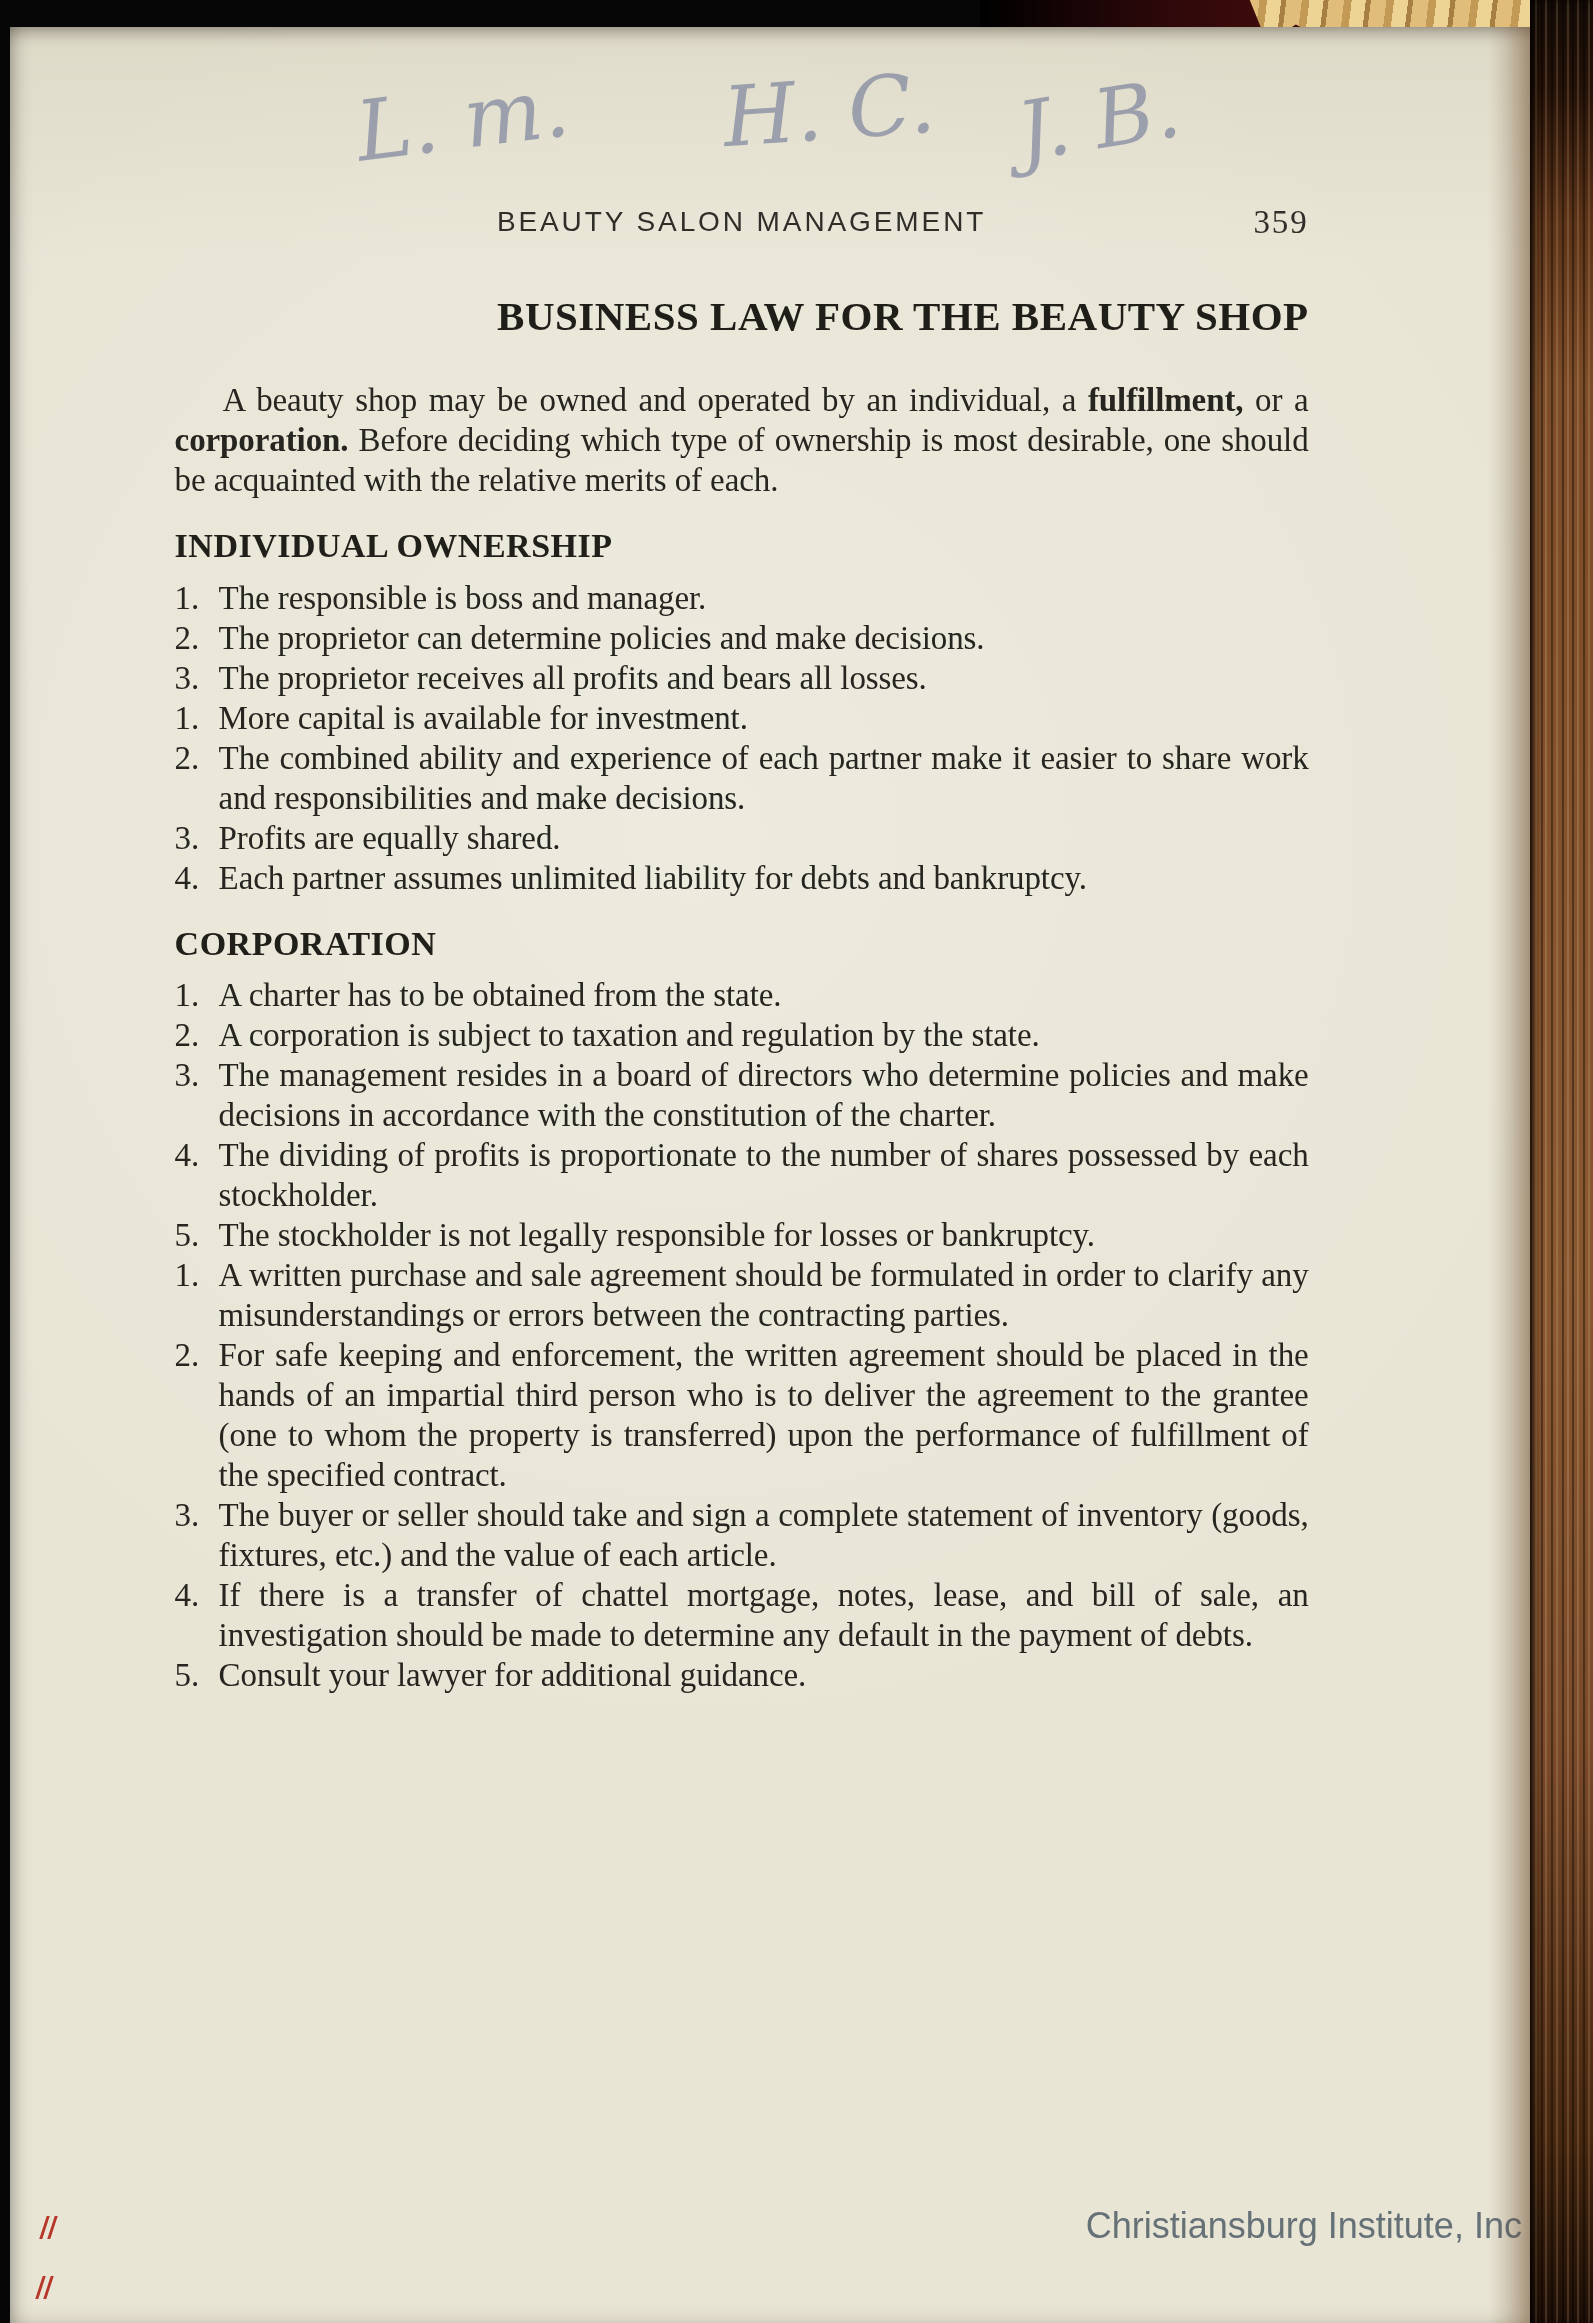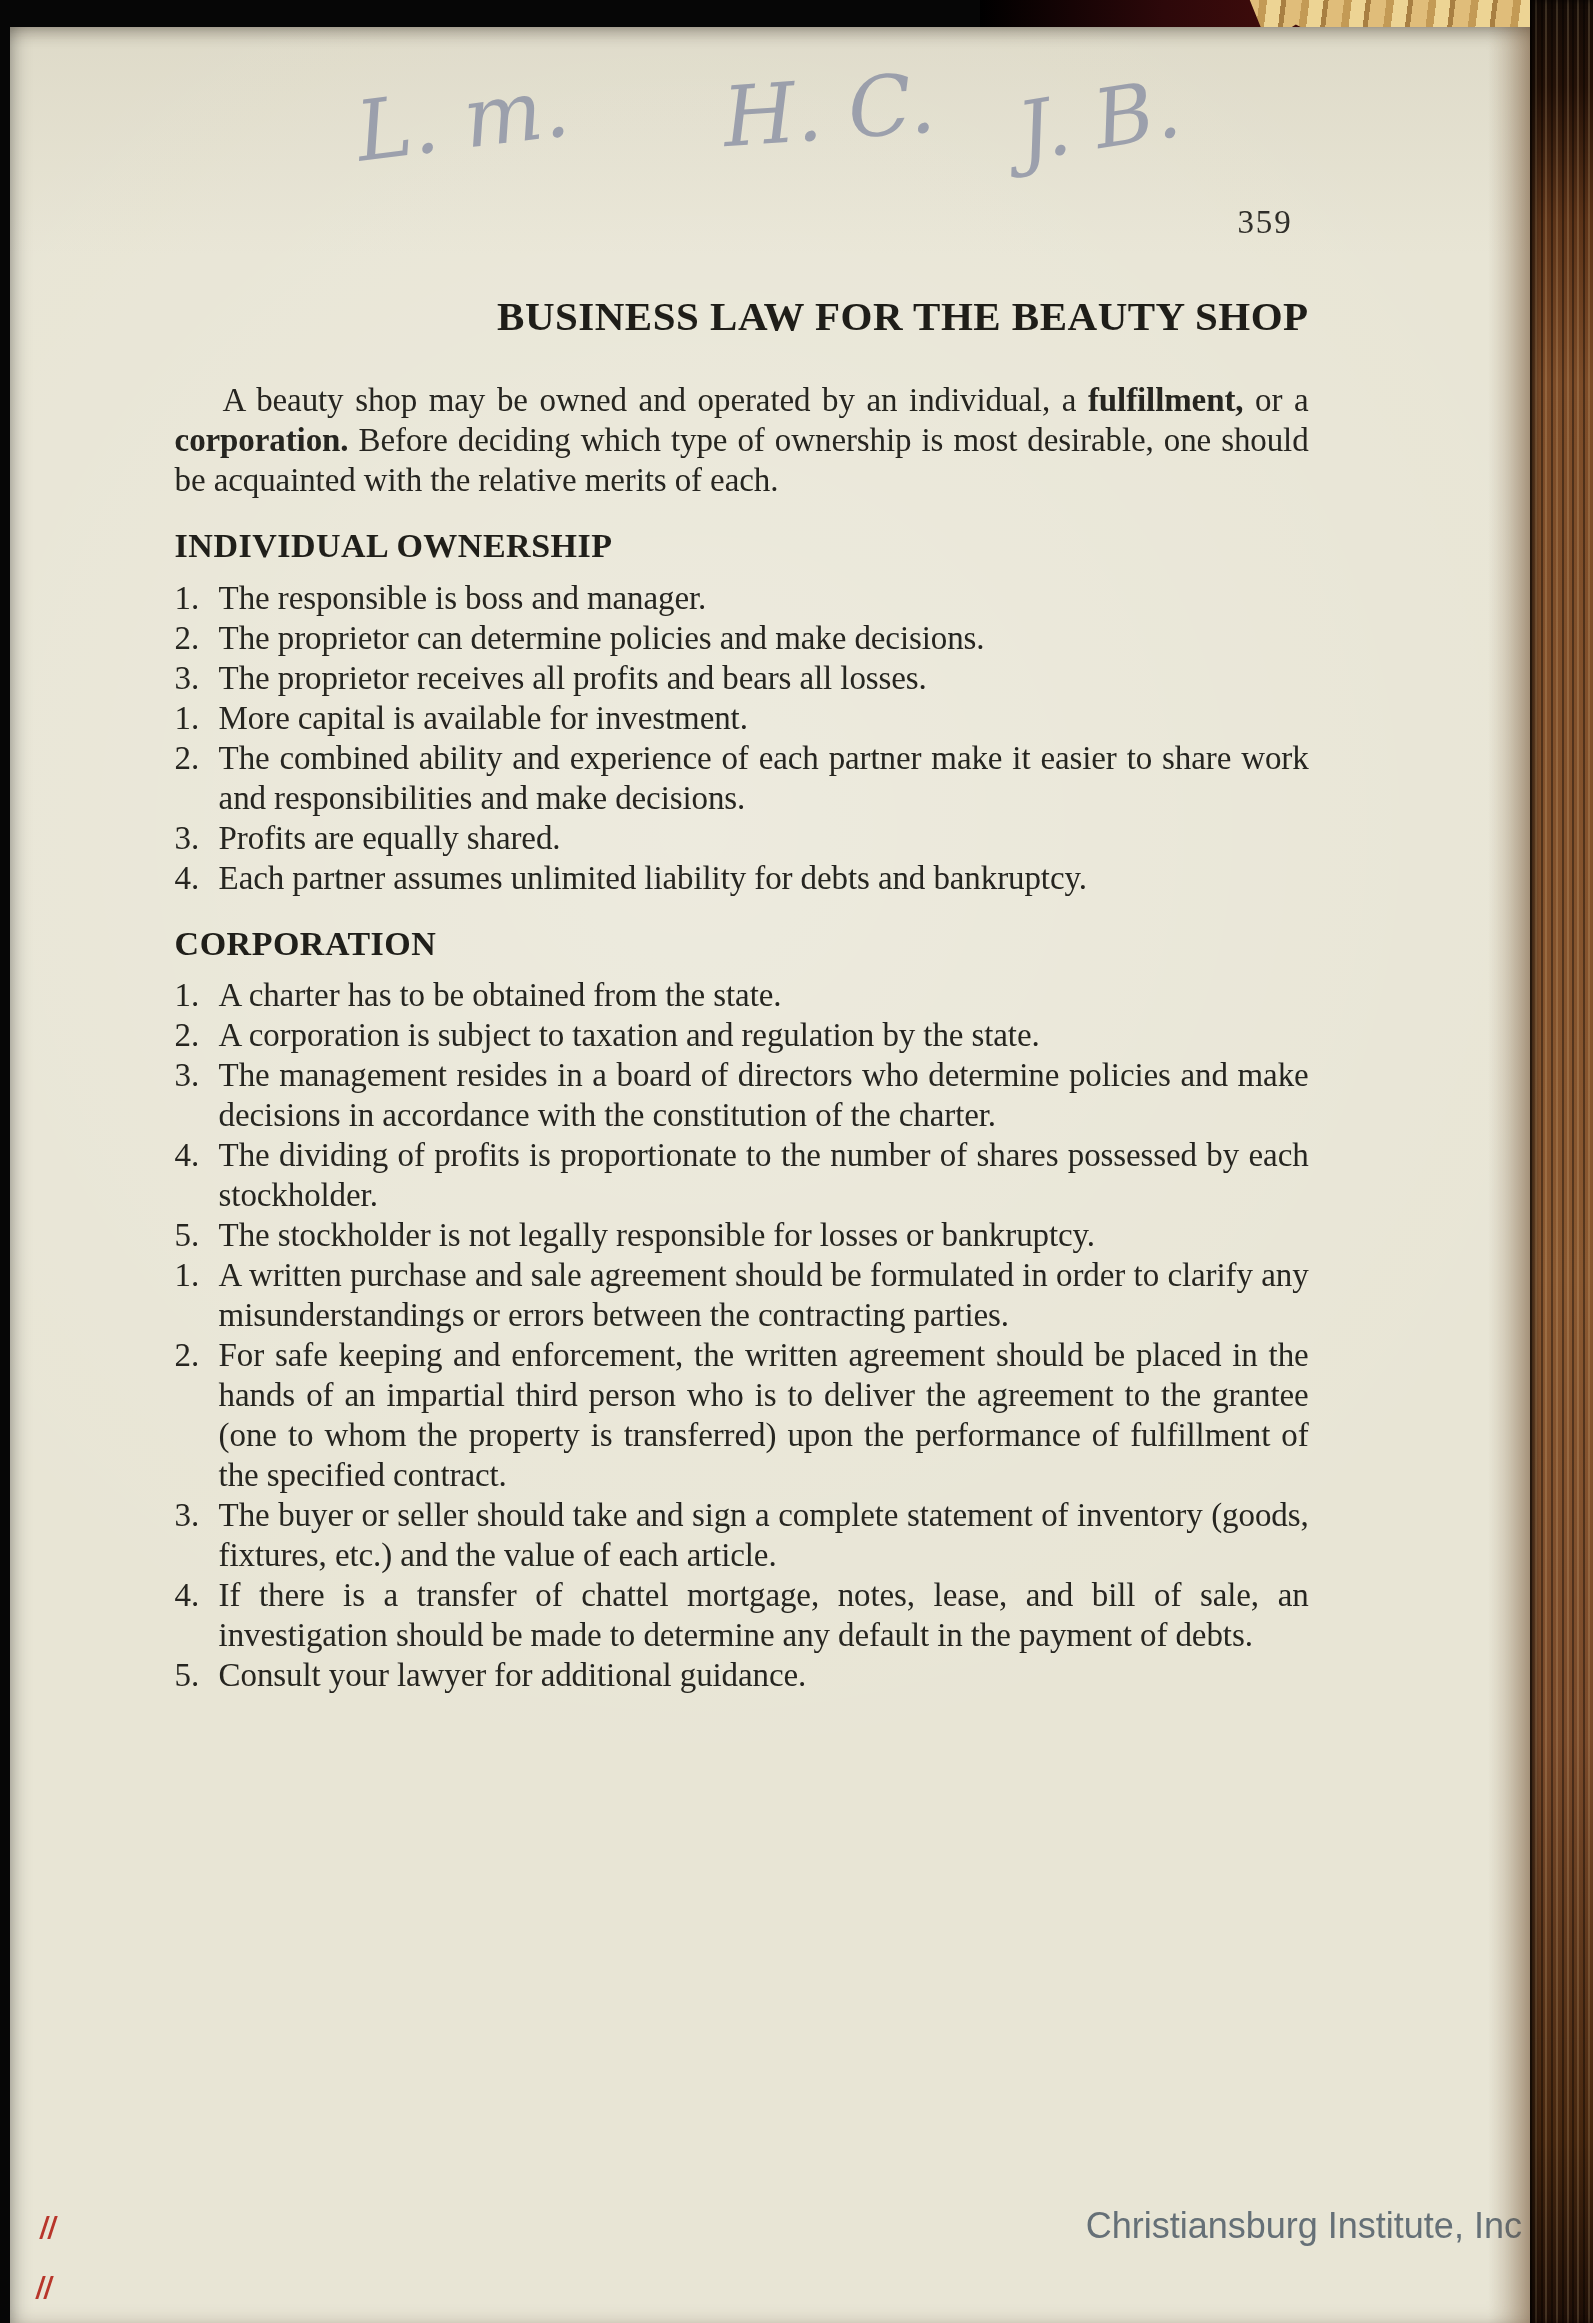--- a/index.html
+++ b/index.html
@@ -72,21 +72,21 @@
     letter-spacing:-0.1px;
   }
   .running-header {
     position:relative; height:38px;
     text-align:center;
     font-family:"Liberation Sans", sans-serif;
     font-size:28px; letter-spacing:2.9px;
     color:#2f2e29;
   }
   .rh-page {
-    position:absolute; right:16px; top:-1.9px;
+    position:absolute; right:0; top:-1.9px;
     font-family:"Liberation Serif", serif;
     font-size:33px; letter-spacing:1.9px;
   }
   .title {
     text-align:right;
     font-size:41px; font-weight:bold;
     letter-spacing:0.5px;
     margin:48px 0 0 0;
     color:#1f1e19;
   }
@@ -134,20 +134,21 @@
 <div class="book-edge"></div>
 
 <div class="page">
 
   <span class="hw hw1">L. m.</span>
   <span class="hw hw2">H. C.</span>
   <span class="hw hw3">J. B.</span>
 
   <div class="content">
     <div class="running-header">
+      <span class="rh-title">BEAUTY SALON MANAGEMENT</span>
       <span class="rh-page">359</span>
     </div>
 
     <h1 class="title">BUSINESS LAW FOR THE BEAUTY SHOP</h1>
 
     <p class="intro" id="intro"><span>A beauty shop may be owned and operated by an individual, a </span><span class="b">fulfillment,</span><span> or a </span><span class="b">corporation.</span><span> Before deciding which type of ownership is most desirable, one should be acquainted with the relative merits of each.</span></p>
 
     <div id="sections">
   <section class="doc-section">
     <h2 class="section-heading">INDIVIDUAL OWNERSHIP</h2>

